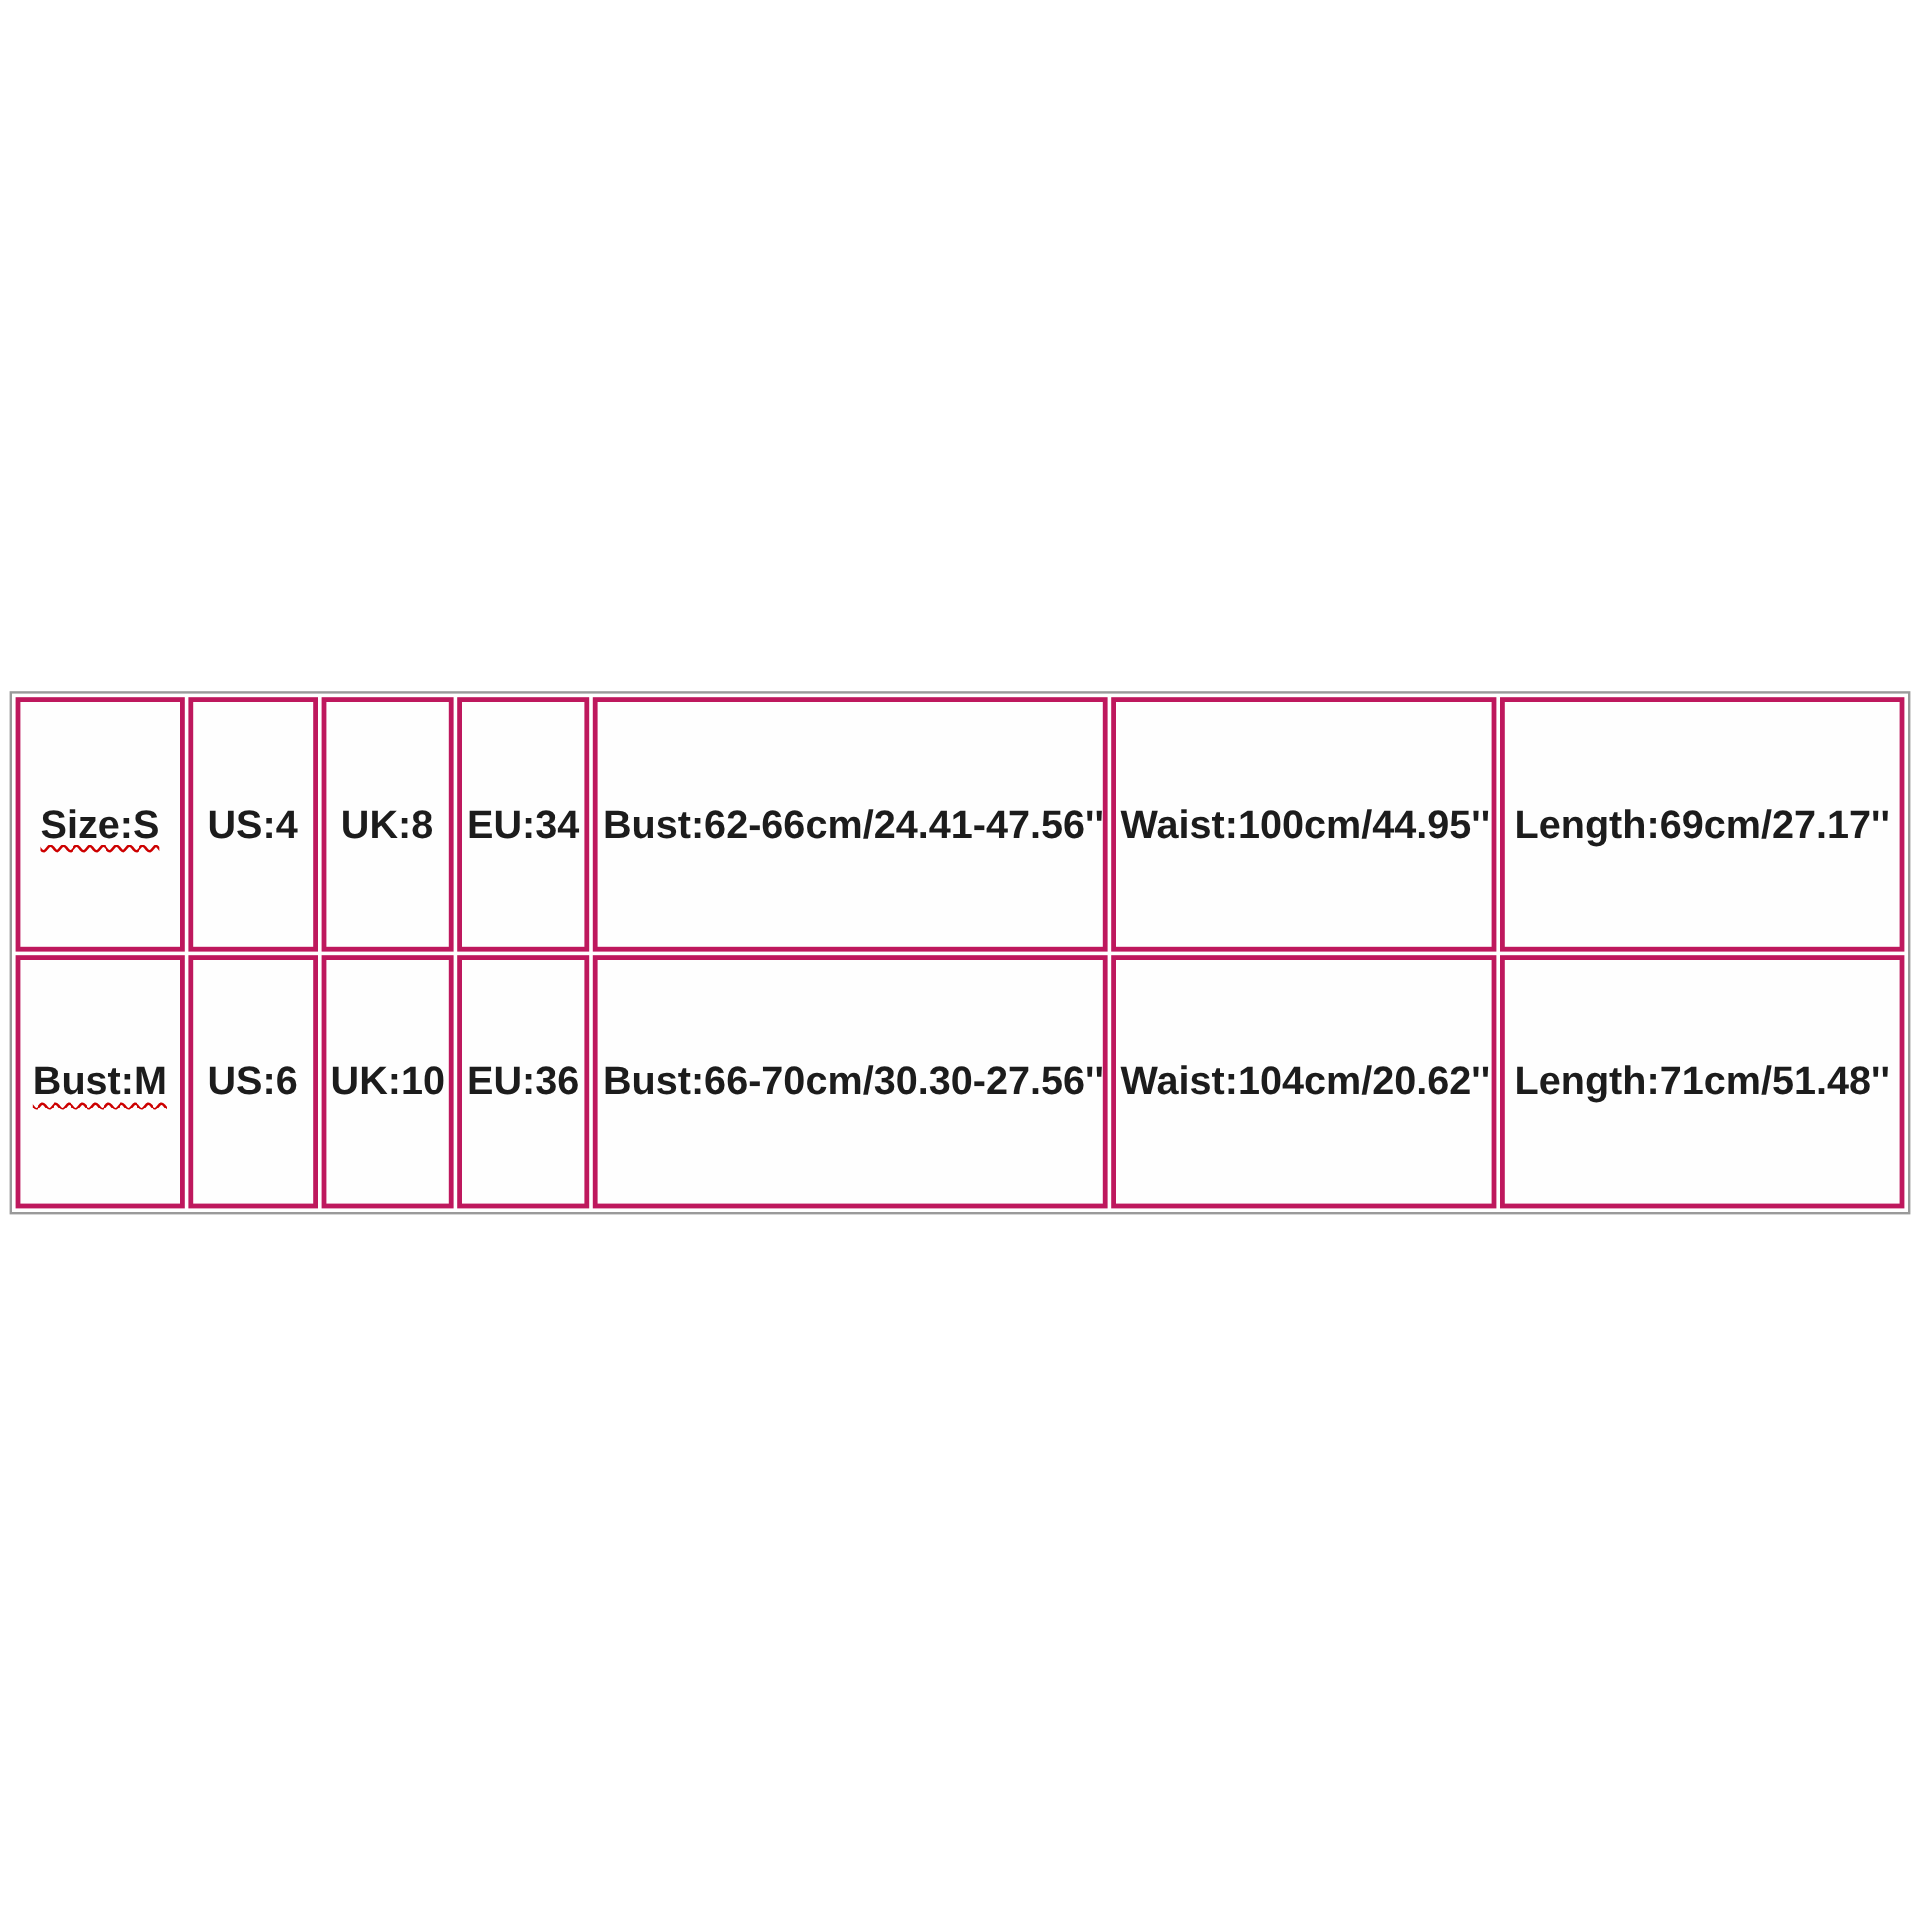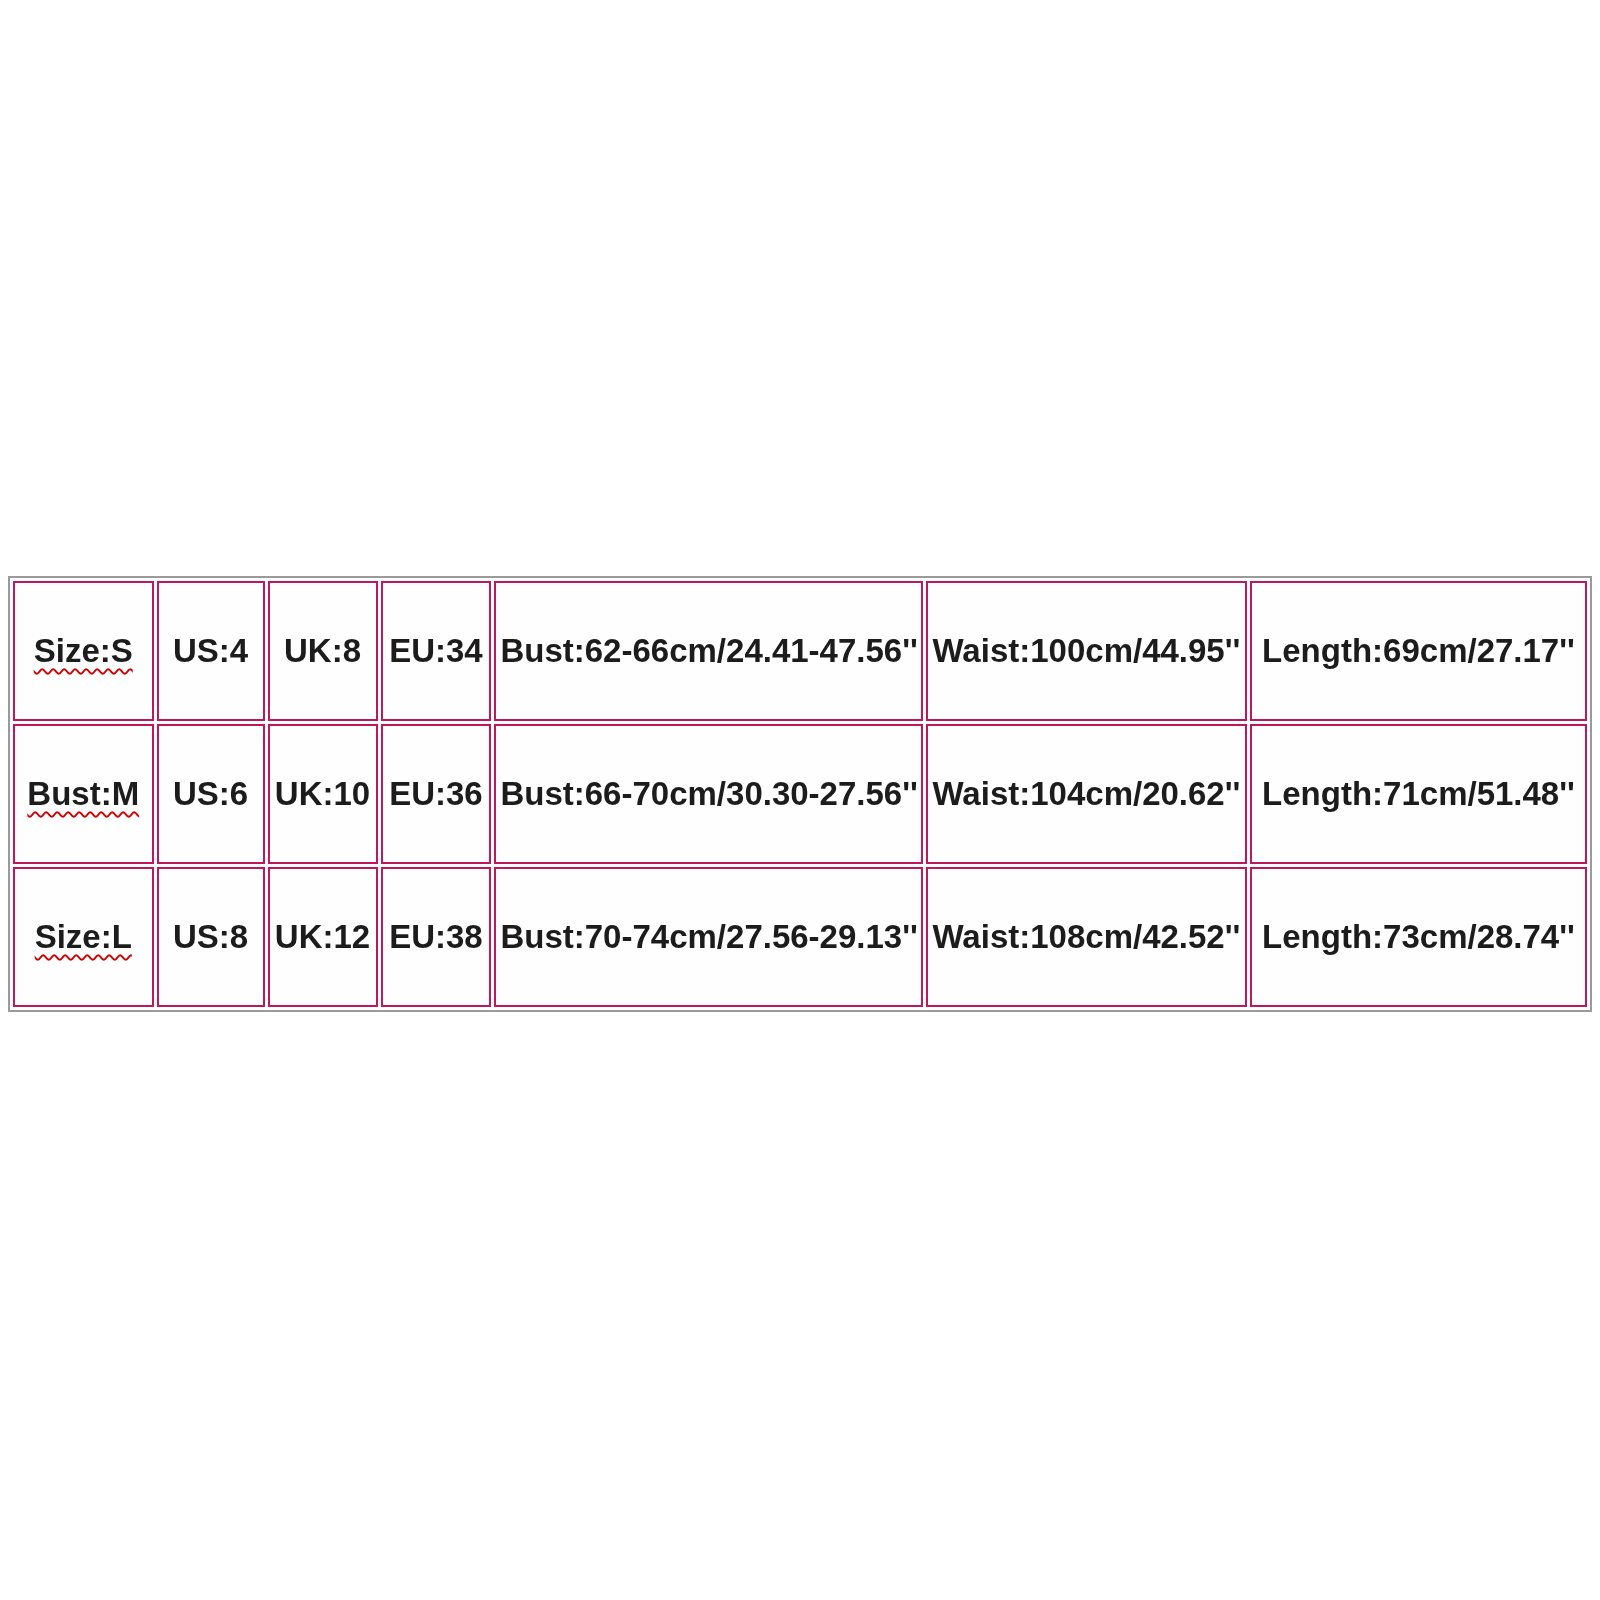--- a/index.html
+++ b/index.html
@@ -25,21 +25,21 @@
     top: 576px;
     width: 1584px;
     height: 436px;
     border-collapse: separate;
     border-spacing: 3px;
     table-layout: fixed;
     background: #ffffff;
     border: 2px solid #9a9a9a;
   }
   table.size-chart td {
-    border: 2px solid #be185d;
+    border: 4px solid #be185d;
     background: #fefefe;
     height: 100px;
     text-align: center;
     vertical-align: middle;
     font-weight: bold;
     font-size: 33px;
     color: #1c1c1c;
     white-space: nowrap;
     overflow: hidden;
     padding: 16px 4px;
@@ -78,24 +78,15 @@
       </tr>
       <tr>
         <td><span class="size-label">Bust:M</span></td>
         <td>US:6</td>
         <td>UK:10</td>
         <td>EU:36</td>
         <td>Bust:66-70cm/30.30-27.56''</td>
         <td>Waist:104cm/20.62''</td>
         <td>Length:71cm/51.48''</td>
       </tr>
-      <tr>
-        <td><span class="size-label">Size:L</span></td>
-        <td>US:8</td>
-        <td>UK:12</td>
-        <td>EU:38</td>
-        <td>Bust:70-74cm/27.56-29.13''</td>
-        <td>Waist:108cm/42.52''</td>
-        <td>Length:73cm/28.74''</td>
-      </tr>
     </tbody>
   </table>
 </div>
 
 </body></html>

